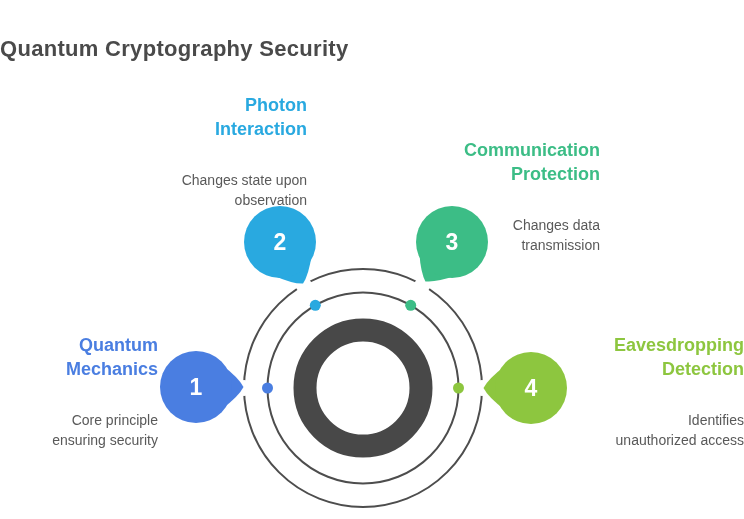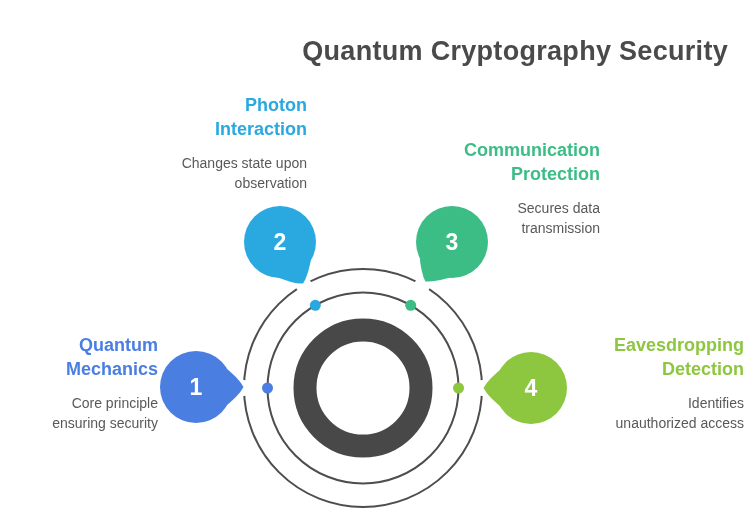--- a/index.html
+++ b/index.html
@@ -9,39 +9,39 @@
     height: 519px;
     background: #ffffff;
     overflow: hidden;
     font-family: "Liberation Sans", sans-serif;
   }
   .title {
     position: absolute;
     left: 0;
     top: 36px;
     width: 728px;
-    text-align: right;
-    font-size: 27px;
+    text-align: left;
+    font-size: 22px;
     font-weight: bold;
     color: #4a4a4a;
     letter-spacing: 0.3px;
     white-space: pre-line;
   }
   .callout {
     position: absolute;
     text-align: right;
   }
   .callout-heading {
     font-size: 18px;
     font-weight: bold;
     line-height: 24px;
     white-space: pre-line;
   }
   .callout-description {
-    margin-top: 12px;
+    margin-top: 29px;
     font-size: 14px;
     line-height: 20px;
     color: #595959;
     white-space: pre-line;
   }
   .callout-photon        { left: 127px; top: 93px;  width: 180px; }
   .callout-communication { left: 400px; top: 93px;  width: 200px; }
   .callout-quantum       { left: 8px;   top: 333px; width: 150px; }
   .callout-eavesdropping { left: 556px; top: 333px; width: 188px; }
   .diagram-svg {
@@ -78,21 +78,21 @@
   <div class="callout callout-photon">
     <div class="callout-heading" style="color: rgb(41, 169, 224);">Photon
 Interaction</div>
     <div class="callout-description">Changes state upon
 observation</div>
   </div>
 
   <div class="callout callout-communication">
     <div class="callout-heading" style="color: rgb(60, 189, 134); margin-top: 45px;">Communication
 Protection</div>
-    <div class="callout-description">Secures data
+    <div class="callout-description">Changes data
 transmission</div>
   </div>
 
   <div class="callout callout-quantum">
     <div class="callout-heading" style="color: rgb(74, 126, 225);">Quantum
 Mechanics</div>
     <div class="callout-description">Core principle
 ensuring security</div>
   </div>
 

